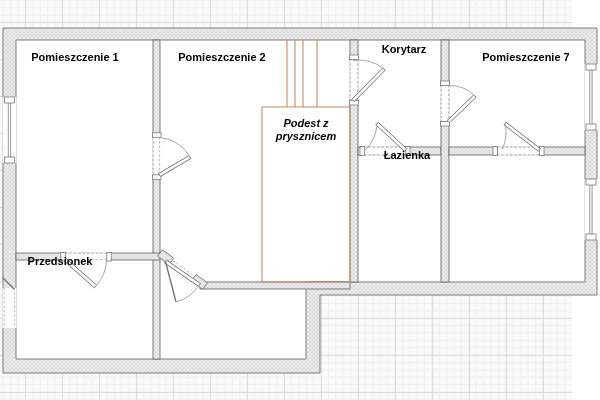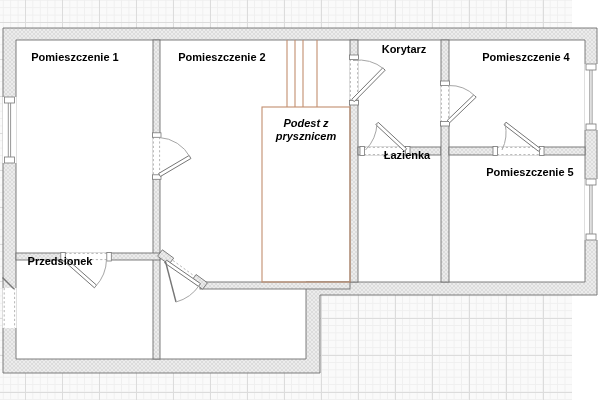--- a/index.html
+++ b/index.html
@@ -179,19 +179,18 @@
       <rect class="accentline" x="262" y="107" width="88" height="175"></rect>
       <line class="accentline" x1="287" y1="40" x2="287" y2="107"></line>
       <line class="accentline" x1="295" y1="40" x2="295" y2="107"></line>
       <line class="accentline" x1="303" y1="40" x2="303" y2="107"></line>
       <line class="accentline" x1="317" y1="40" x2="317" y2="107"></line>
     </g>
   </svg>
 
   <div class="label" style="left:75px;top:57px">Pomieszczenie 1</div>
   <div class="label" style="left:222px;top:57px">Pomieszczenie 2</div>
-  <div class="label" style="left:526px;top:57px">Pomieszczenie 4</div>
-  <div class="label" style="left:530px;top:172px">Pomieszczenie 5</div>
+  <div class="label" style="left:526px;top:57px">Pomieszczenie 7</div>
   <div class="label" style="left:404px;top:49px">Korytarz</div>
   <div class="label" style="left:407px;top:155px">Łazienka</div>
   <div class="label" style="left:60px;top:261px">Przedsionek</div>
   <div class="label wrap" style="left:306px;top:130px">Podest z prysznicem</div>
 </div>
 
 </body></html>

